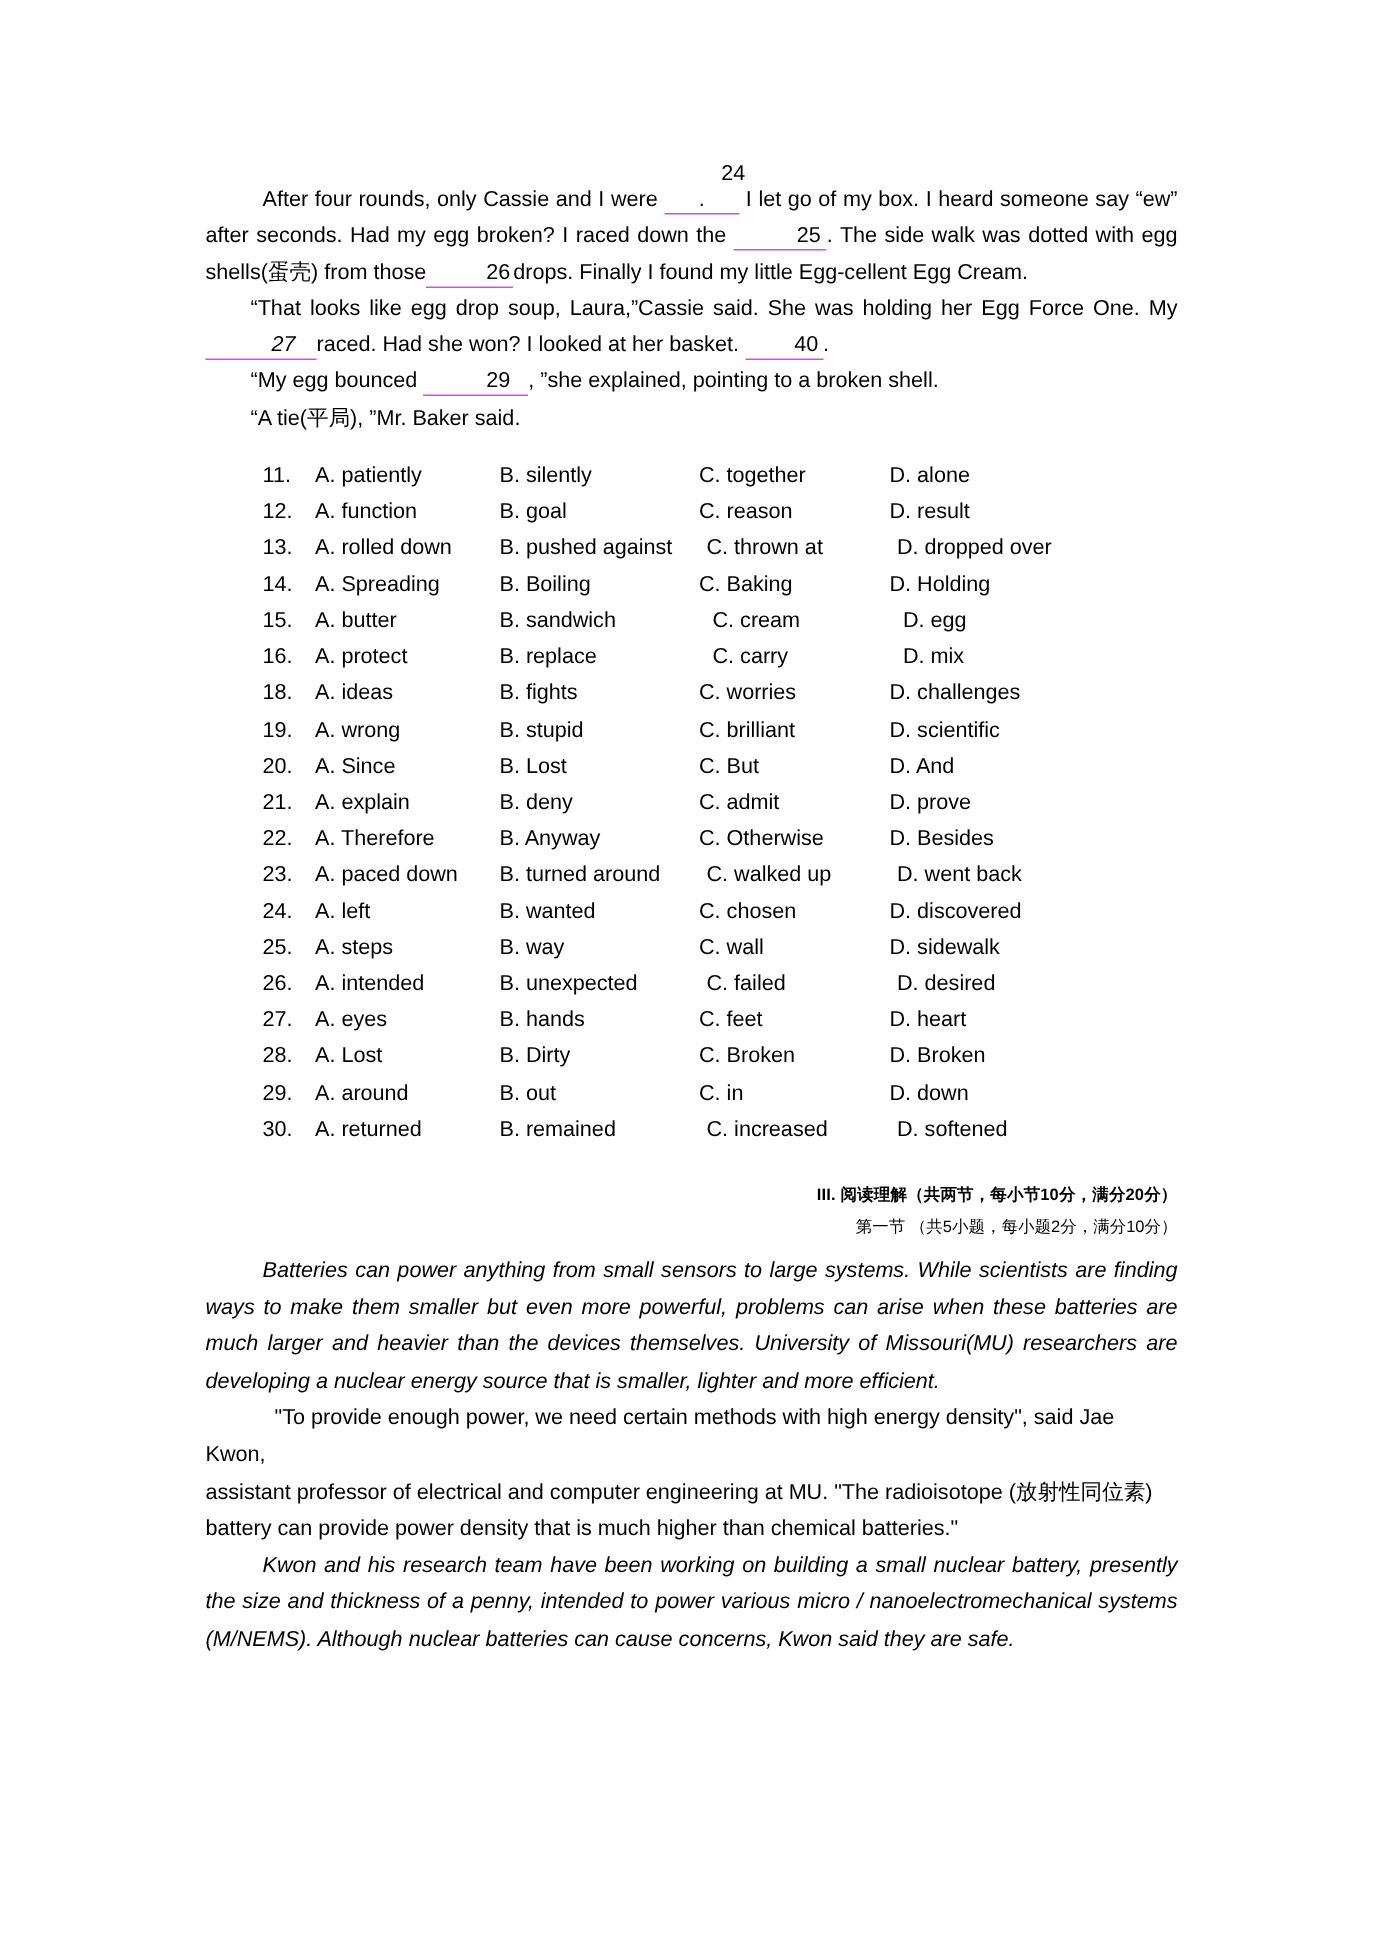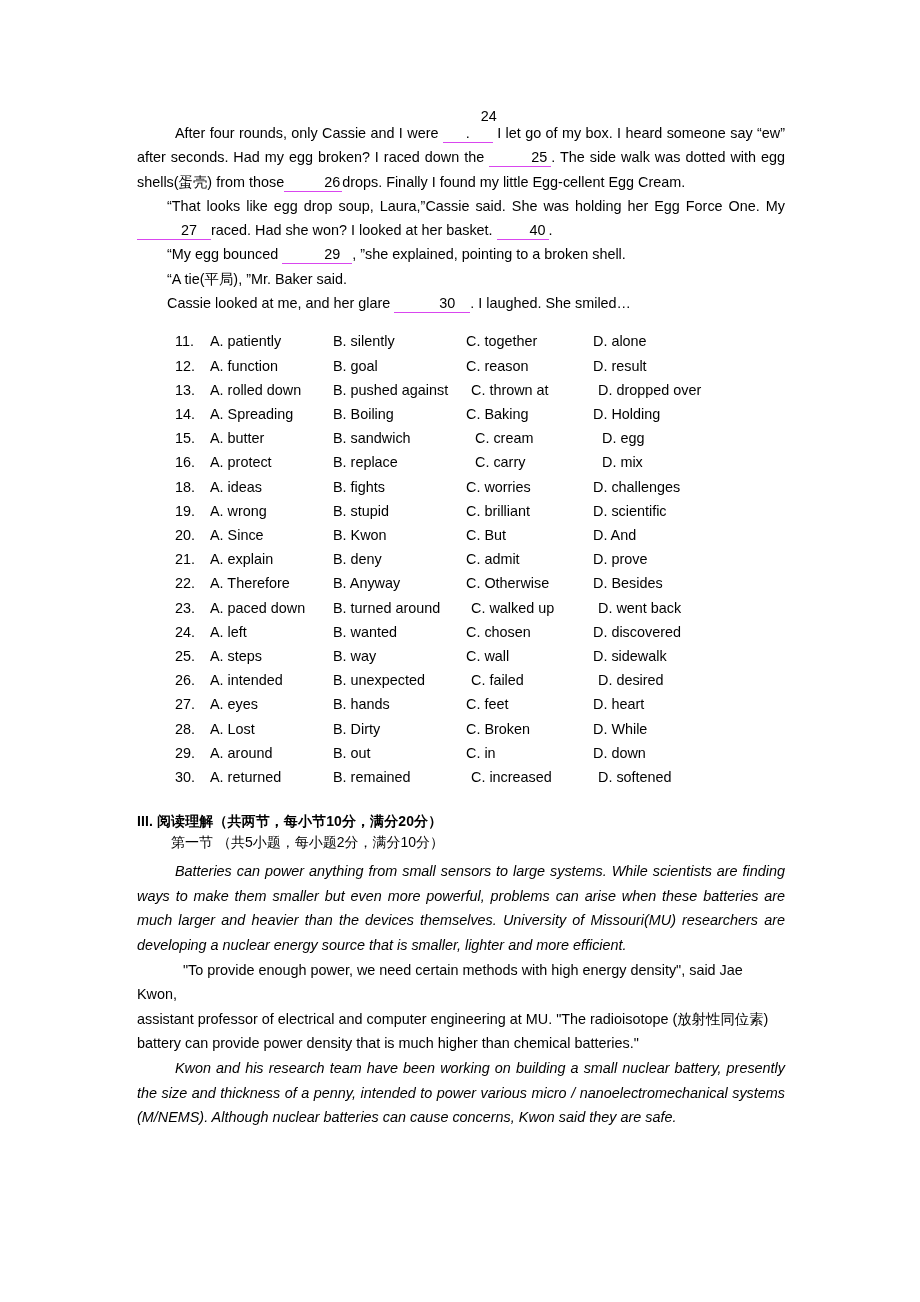--- a/index.html
+++ b/index.html
@@ -38,21 +38,21 @@
   .blank {
     display: inline-block;
     border-bottom: 1px solid #d946ef;
     text-align: center;
     line-height: 17px;
     vertical-align: baseline;
   }
   .bl-24 { width: 50px; }
   .bl-25 { width: 62px; }
   .bl-26 { width: 58px; }
-  .bl-27 { width: 74px; }
+  .bl-27 { width: 74px; font-style: italic; }
   .bl-28 { width: 52px; }
   .bl-29 { width: 70px; }
   .bl-30 { width: 76px; }
 
   
   .mc {
     margin-top: 14px;
     font-size: 14.4px;
     line-height: 24.2px;
   }
@@ -77,22 +77,23 @@
   .opt-c { width: 127px; }
   .opt-d { width: 160px; }
 
   
   .nudge-1 { padding-left: 5px; }
   .nudge-2 { padding-left: 9px; }
 
   
   .section {
     margin-top: 22px;
-    font-size: 14px;
+    font-size: 11px;
     line-height: 21px;
+    text-align: right;
   }
   .section-title {
     font-weight: bold;
     letter-spacing: 0.1px;
   }
   .section-sub {
     font-weight: normal;
     margin-left: 34px;
   }
 
@@ -113,21 +114,20 @@
 </head>
 <body>
 
 <div class="page">
 
   <div class="cloze">
     <p class="indent-1" id="cz-p1">After four rounds, only Cassie and I were <span class="blank bl-24">24 .</span> I let go of my box. I heard someone say “ew” after seconds. Had my egg broken? I raced down the <span class="blank bl-25">25</span>. The side walk was dotted with egg shells(蛋壳) from those<span class="blank bl-26">26</span>drops. Finally I found my little Egg-cellent Egg Cream.</p>
     <p class="indent-2" id="cz-p2">“That looks like egg drop soup, Laura,”Cassie said. She was holding her Egg Force One. My <span class="blank bl-27">27</span>raced. Had she won? I looked at her basket. <span class="blank bl-28">40</span>.</p>
     <p class="indent-2" id="cz-p3">“My egg bounced <span class="blank bl-29">29</span>, ”she explained, pointing to a broken shell.</p>
     <p class="indent-2" id="cz-p4">“A tie(平局), ”Mr. Baker said.</p>
-    <p class="indent-2" id="cz-p5">Cassie looked at me, and her glare <span class="blank bl-30">30</span>. I laughed. She smiled…</p>
   </div>
 
   <div class="mc" id="mc-list">
       <div class="mc-row">
         <span class="mc-num">11.</span>
         <span class="mc-opt opt-a">A. patiently</span>
         <span class="mc-opt opt-b">B. silently</span>
         <span class="mc-opt opt-c">C. together</span>
         <span class="mc-opt opt-d">D. alone</span>
       </div>
@@ -176,21 +176,21 @@
       <div class="mc-row">
         <span class="mc-num">19.</span>
         <span class="mc-opt opt-a">A. wrong</span>
         <span class="mc-opt opt-b">B. stupid</span>
         <span class="mc-opt opt-c">C. brilliant</span>
         <span class="mc-opt opt-d">D. scientific</span>
       </div>
       <div class="mc-row">
         <span class="mc-num">20.</span>
         <span class="mc-opt opt-a">A. Since</span>
-        <span class="mc-opt opt-b">B. Kwon</span>
+        <span class="mc-opt opt-b">B. Lost</span>
         <span class="mc-opt opt-c">C. But</span>
         <span class="mc-opt opt-d">D. And</span>
       </div>
       <div class="mc-row">
         <span class="mc-num">21.</span>
         <span class="mc-opt opt-a">A. explain</span>
         <span class="mc-opt opt-b">B. deny</span>
         <span class="mc-opt opt-c">C. admit</span>
         <span class="mc-opt opt-d">D. prove</span>
       </div>
@@ -234,21 +234,21 @@
         <span class="mc-opt opt-a">A. eyes</span>
         <span class="mc-opt opt-b">B. hands</span>
         <span class="mc-opt opt-c">C. feet</span>
         <span class="mc-opt opt-d">D. heart</span>
       </div>
       <div class="mc-row">
         <span class="mc-num">28.</span>
         <span class="mc-opt opt-a">A. Lost</span>
         <span class="mc-opt opt-b">B. Dirty</span>
         <span class="mc-opt opt-c">C. Broken</span>
-        <span class="mc-opt opt-d">D. While</span>
+        <span class="mc-opt opt-d">D. Broken</span>
       </div>
       <div class="mc-row">
         <span class="mc-num">29.</span>
         <span class="mc-opt opt-a">A. around</span>
         <span class="mc-opt opt-b">B. out</span>
         <span class="mc-opt opt-c">C. in</span>
         <span class="mc-opt opt-d">D. down</span>
       </div>
       <div class="mc-row">
         <span class="mc-num">30.</span>

